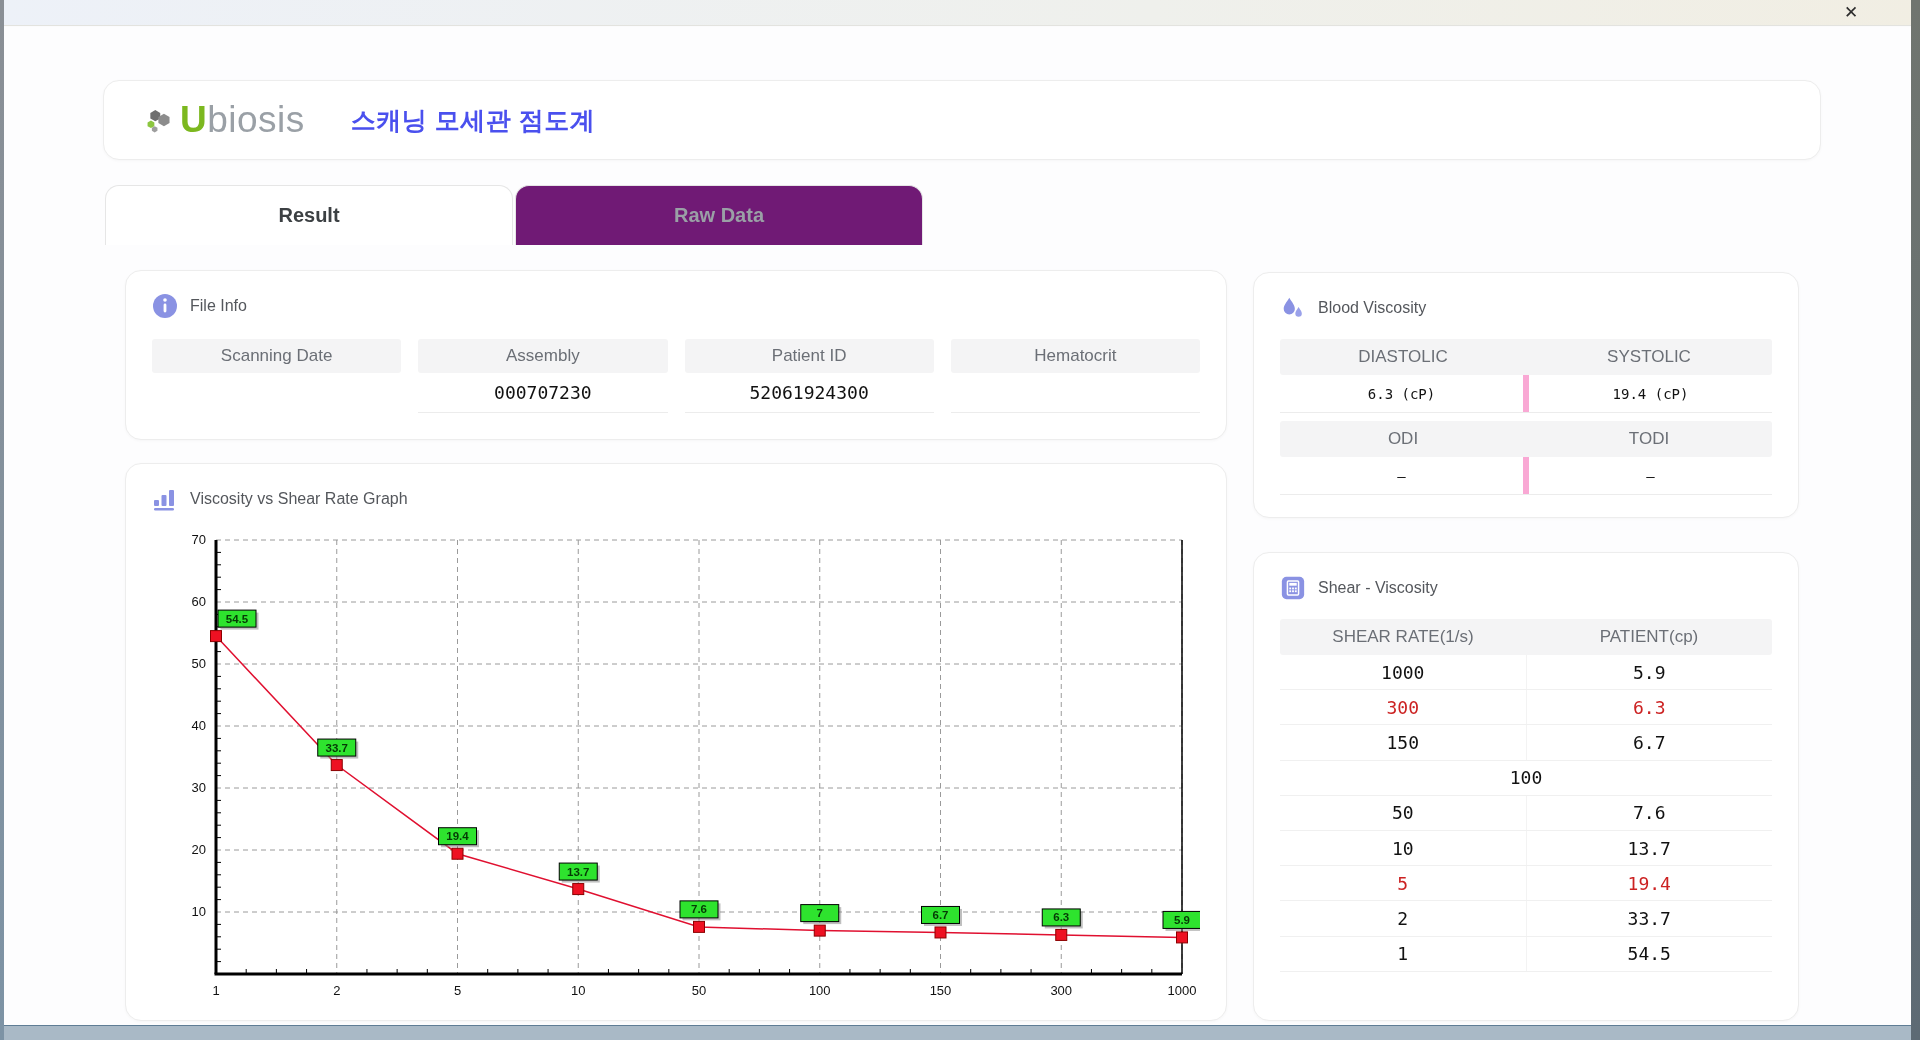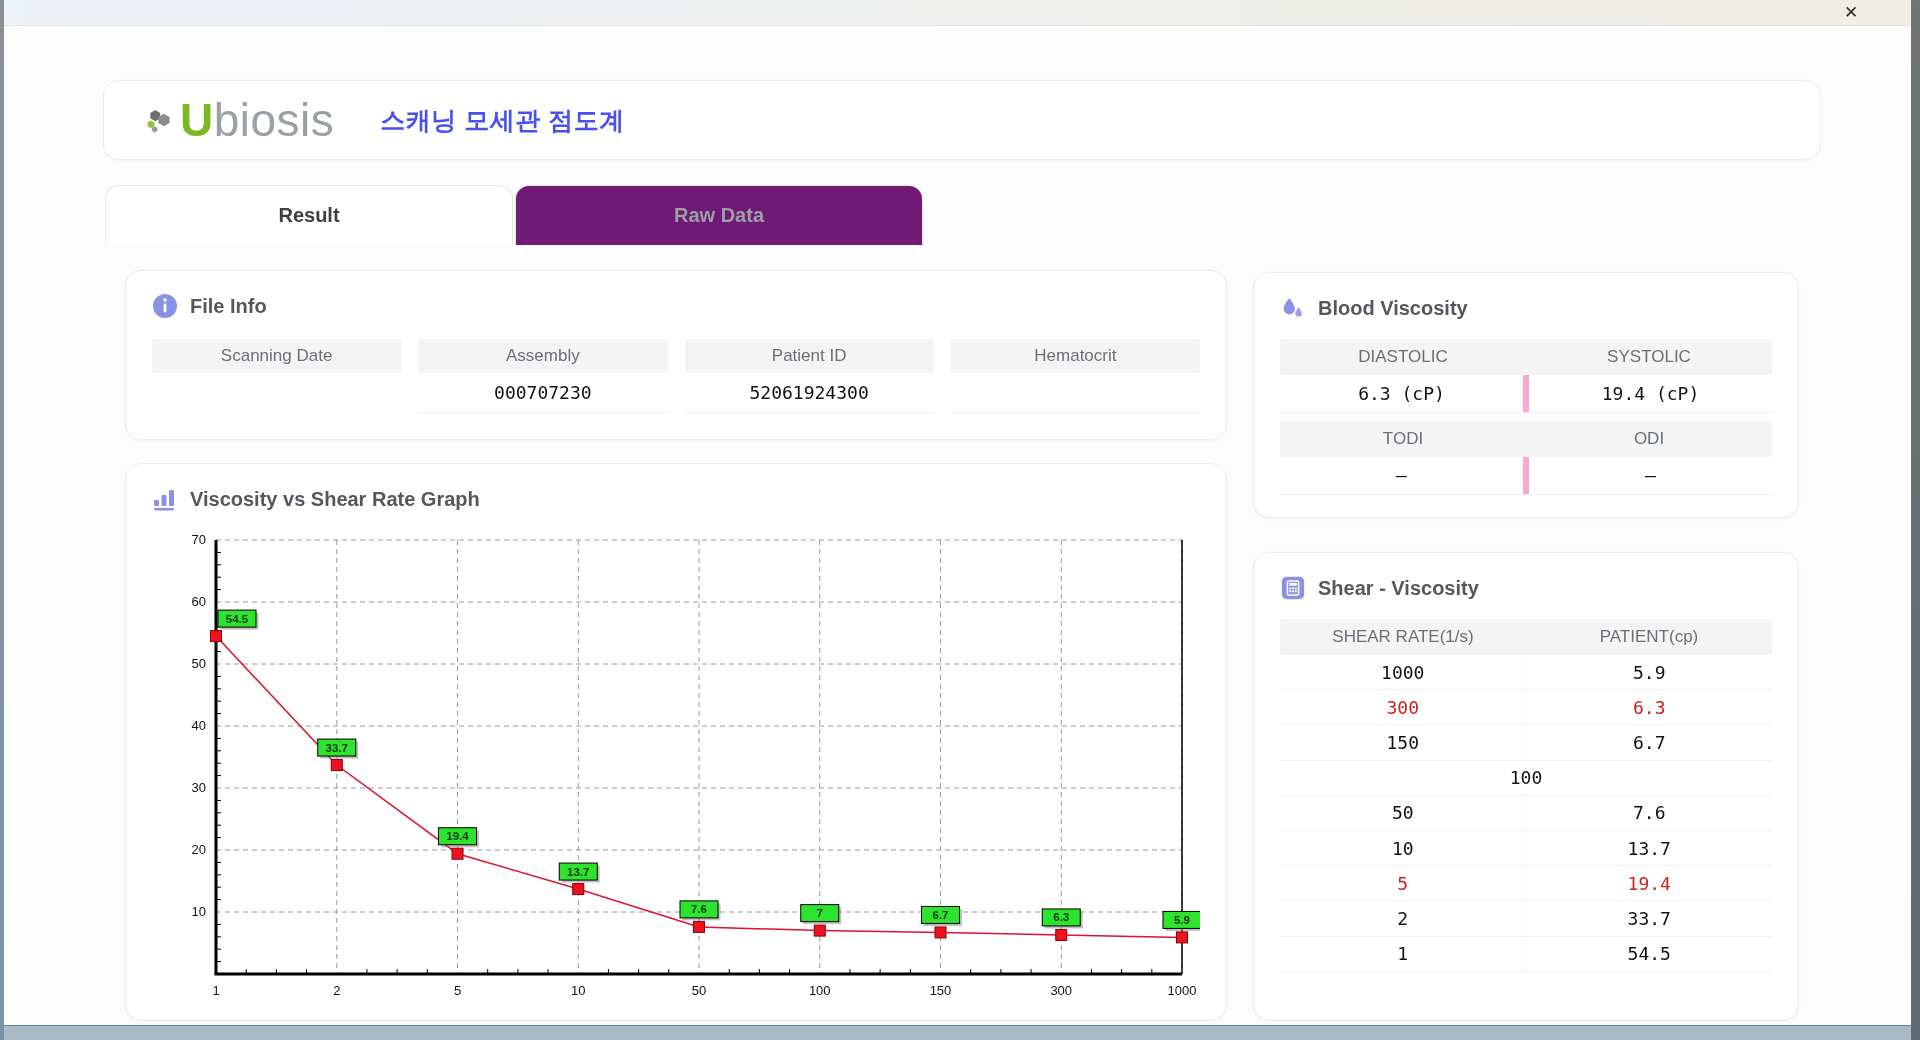--- a/index.html
+++ b/index.html
@@ -20,38 +20,38 @@
     background:#a9b9c6; border-top:1px solid #5f7d95; z-index:55; }
 
   .page { position:absolute; top:27px; left:4px; width:1907px; height:998px;
     background:#fdfdfe; }
 
   
   .header-card { position:absolute; left:99px; top:53px; width:1718px; height:80px;
     background:#fff; border:1px solid #ededed; border-radius:16px;
     box-shadow:0 1px 3px rgba(0,0,0,0.03); display:flex; align-items:center; padding:0 42px; }
   .logo { display:flex; align-items:center; gap:8px; }
-  .logo-text { font-size:46px; font-weight:bold; letter-spacing:0.5px; }
+  .logo-text { font-size:37px; font-weight:bold; letter-spacing:0.5px; }
   .logo-u { color:#7cb81f; }
   .logo-rest { color:#9aa0a6; font-weight:normal; }
   .app-title { margin-left:46px; font-size:25px; font-weight:bold; color:#4a50ee;
     letter-spacing:0.5px; }
 
   
   .tabs { position:absolute; left:101px; top:158px; display:flex; }
   .tab { width:408px; height:60px; display:flex; align-items:center; justify-content:center;
     font-size:20px; font-weight:bold; border:1px solid #e6e6e6; border-bottom:none;
     border-radius:14px 14px 0 0; cursor:pointer; }
   .tab.active { background:#fff; color:#3c4043; z-index:2; }
   .tab.inactive { background:#701a75; color:#9aa0a6; margin-left:2px; }
 
   
   .card { position:absolute; background:#fff; border:1px solid #ededed; border-radius:16px;
     box-shadow:0 1px 3px rgba(0,0,0,0.03); }
-  .card-title { display:flex; align-items:center; gap:12px; font-size:20px; font-weight:bold;
+  .card-title { display:flex; align-items:center; gap:12px; font-size:16px; font-weight:normal;
     color:#54575c; }
   .icon-badge { width:26px; height:26px; display:flex; align-items:center; justify-content:center; }
 
   #file-info-card   { left:121px; top:243px; width:1102px; height:170px; padding:22px 26px; }
   #graph-card       { left:121px; top:436px; width:1102px; height:558px; padding:22px 26px; }
   #blood-card       { left:1249px; top:245px; width:546px; height:246px; padding:22px 26px; }
   #shear-card       { left:1249px; top:525px; width:546px; height:469px; padding:22px 26px; }
 
   
   .fi-grid { display:flex; gap:17px; margin-top:20px; }
@@ -61,21 +61,21 @@
   .fi-val { height:40px; display:flex; align-items:center; justify-content:center;
     font-size:18px; color:#111; border-bottom:1px solid #ececec;
     font-family:"DejaVu Sans Mono", monospace; }
 
   
   .bv-grid { margin-top:18px; }
   .bv-headrow { display:flex; background:#f4f4f5; border-radius:3px; height:36px; }
   .bv-valrow { display:flex; height:38px; border-bottom:1px solid #ececec; margin-bottom:8px; }
   .bv-cell { flex:1; display:flex; align-items:center; justify-content:center; }
   .bv-headrow .bv-cell { font-size:17px; color:#6b6f76; }
-  .bv-valrow .bv-cell { font-size:18px; color:#111; font-family:"DejaVu Sans Mono", monospace; }
+  .bv-valrow .bv-cell { font-size:14px; color:#111; font-family:"DejaVu Sans Mono", monospace; }
   .bv-valrow .bv-cell + .bv-cell { border-left:6px solid #f9a8d4; }
 
   
   .sv-table { margin-top:18px; }
   .sv-headrow { display:flex; background:#f4f4f5; border-radius:3px; height:36px; }
   .sv-headrow div { flex:1; display:flex; align-items:center; justify-content:center;
     font-size:17px; color:#6b6f76; }
   .sv-row { display:flex; height:35.2px; border-bottom:1px solid #f0f0f0; }
   .sv-row div { flex:1; display:flex; align-items:center; justify-content:center;
     font-size:18px; color:#111; font-family:"DejaVu Sans Mono", monospace; }
@@ -301,22 +301,22 @@
     <div class="bv-grid">
         <div class="bv-headrow">
           <div class="bv-cell">DIASTOLIC</div>
           <div class="bv-cell">SYSTOLIC</div>
         </div>
         <div class="bv-valrow">
           <div class="bv-cell">6.3 (cP)</div>
           <div class="bv-cell">19.4 (cP)</div>
         </div>
         <div class="bv-headrow">
+          <div class="bv-cell">ODI</div>
           <div class="bv-cell">TODI</div>
-          <div class="bv-cell">ODI</div>
         </div>
         <div class="bv-valrow">
           <div class="bv-cell">–</div>
           <div class="bv-cell">–</div>
         </div>
       </div>
   </div>
 
   <div class="card" id="shear-card">
     <div class="card-title">

